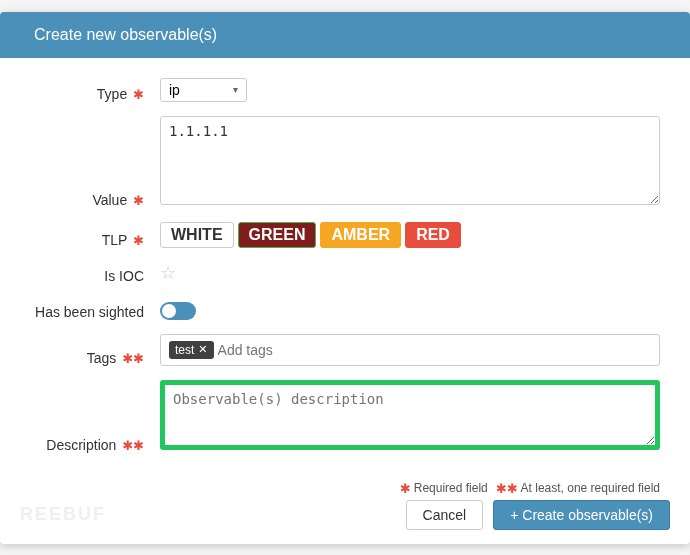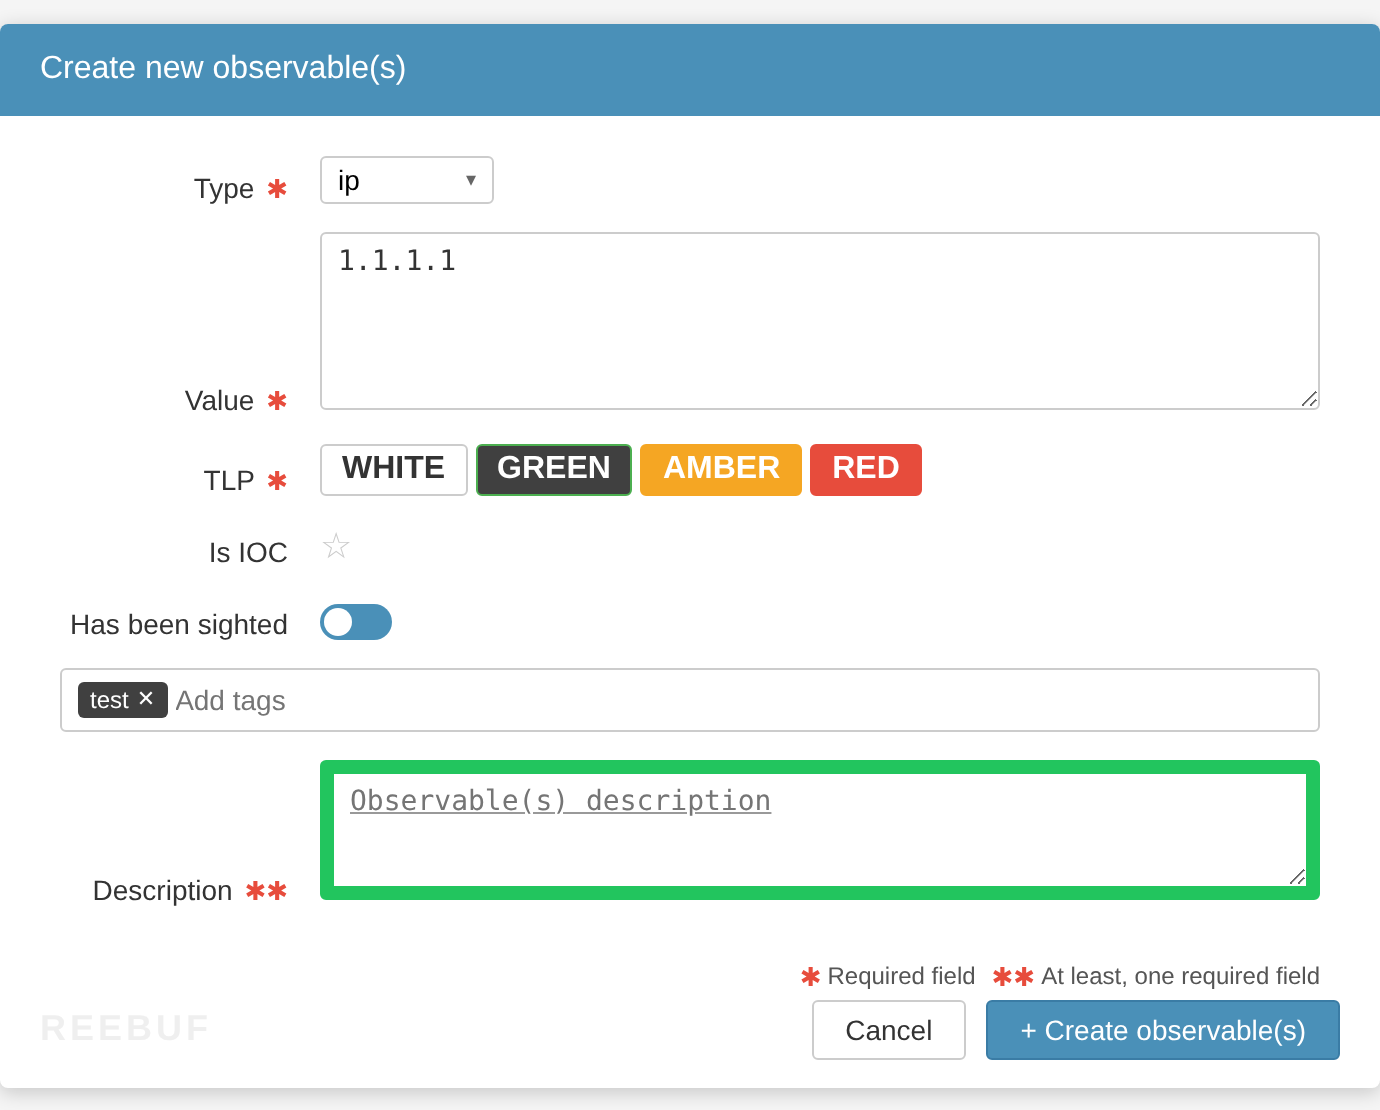--- a/index.html
+++ b/index.html
@@ -15,21 +15,21 @@
     .modal {
       width: 690px;
       background: #fff;
       border-radius: 4px;
       overflow: hidden;
       box-shadow: 0 2px 10px rgba(0,0,0,0.2);
     }
     .modal-header {
       background: #4a90b8;
       color: #fff;
-      padding: 14px 20px;
+      padding: 14px 34px;
       font-size: 16px;
       font-weight: normal;
     }
     .modal-body {
       padding: 20px 30px 10px 30px;
     }
     .form-row {
       display: flex;
       align-items: flex-end;
       margin-bottom: 14px;
@@ -141,21 +141,21 @@
       font-size: 16px;
       font-weight: bold;
       cursor: pointer;
     }
     .tlp-white {
       background: #fff;
       color: #333;
       border-color: #ccc;
     }
     .tlp-green {
-      background: #404040;
+      background: #7f1d1d;
       color: #fff;
       border-color: #4caf50;
     }
     .tlp-amber {
       background: #f5a623;
       color: #fff;
       border-color: #f5a623;
     }
     .tlp-red {
       background: #e74c3c;
@@ -220,28 +220,27 @@
       border: none;
       outline: none;
       font-size: 14px;
       flex: 1;
       min-width: 80px;
       color: #999;
     }
     textarea.desc-input {
       width: 100%;
       height: 70px;
-      border: 7px solid #22c55e;
+      border: 5px solid #22c55e;
       border-radius: 3px;
       padding: 6px 8px;
       font-size: 14px;
       resize: vertical;
       color: #999;
       outline: none;
-      text-decoration: underline;
     }
     .footer-legend {
       font-size: 12px;
       color: #555;
       display: flex;
       align-items: center;
       gap: 6px;
     }
     .footer-legend .legend-item {
       display: flex;
@@ -352,20 +351,24 @@
       <div class="form-control">
         <div class="toggle-wrapper">
           <div class="toggle">
             <div class="toggle-knob"></div>
           </div>
         </div>
       </div>
     </div>
 
     <div class="form-row">
+      <div class="form-label">
+        <span>Tags</span>
+        <span class="required-star-double">✱✱</span>
+      </div>
       <div class="form-control">
         <div class="tags-wrapper">
           <div class="tag">
             <span>test</span>
             <span class="tag-close">✕</span>
           </div>
           <input class="tag-input" type="text" placeholder="Add tags" style="">
         </div>
       </div>
     </div>

